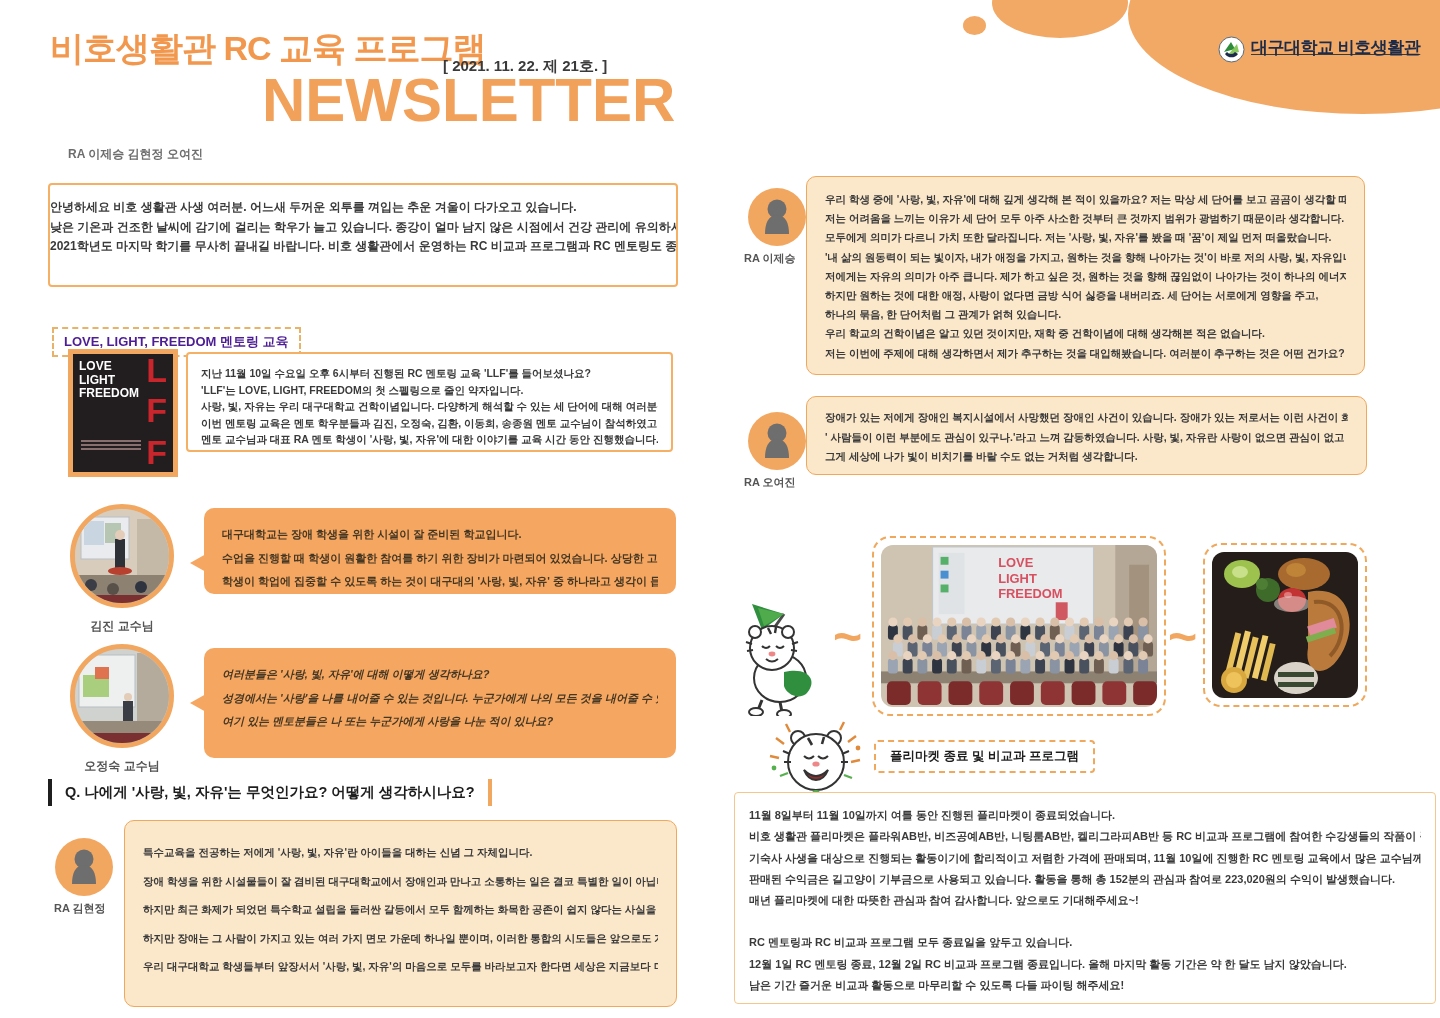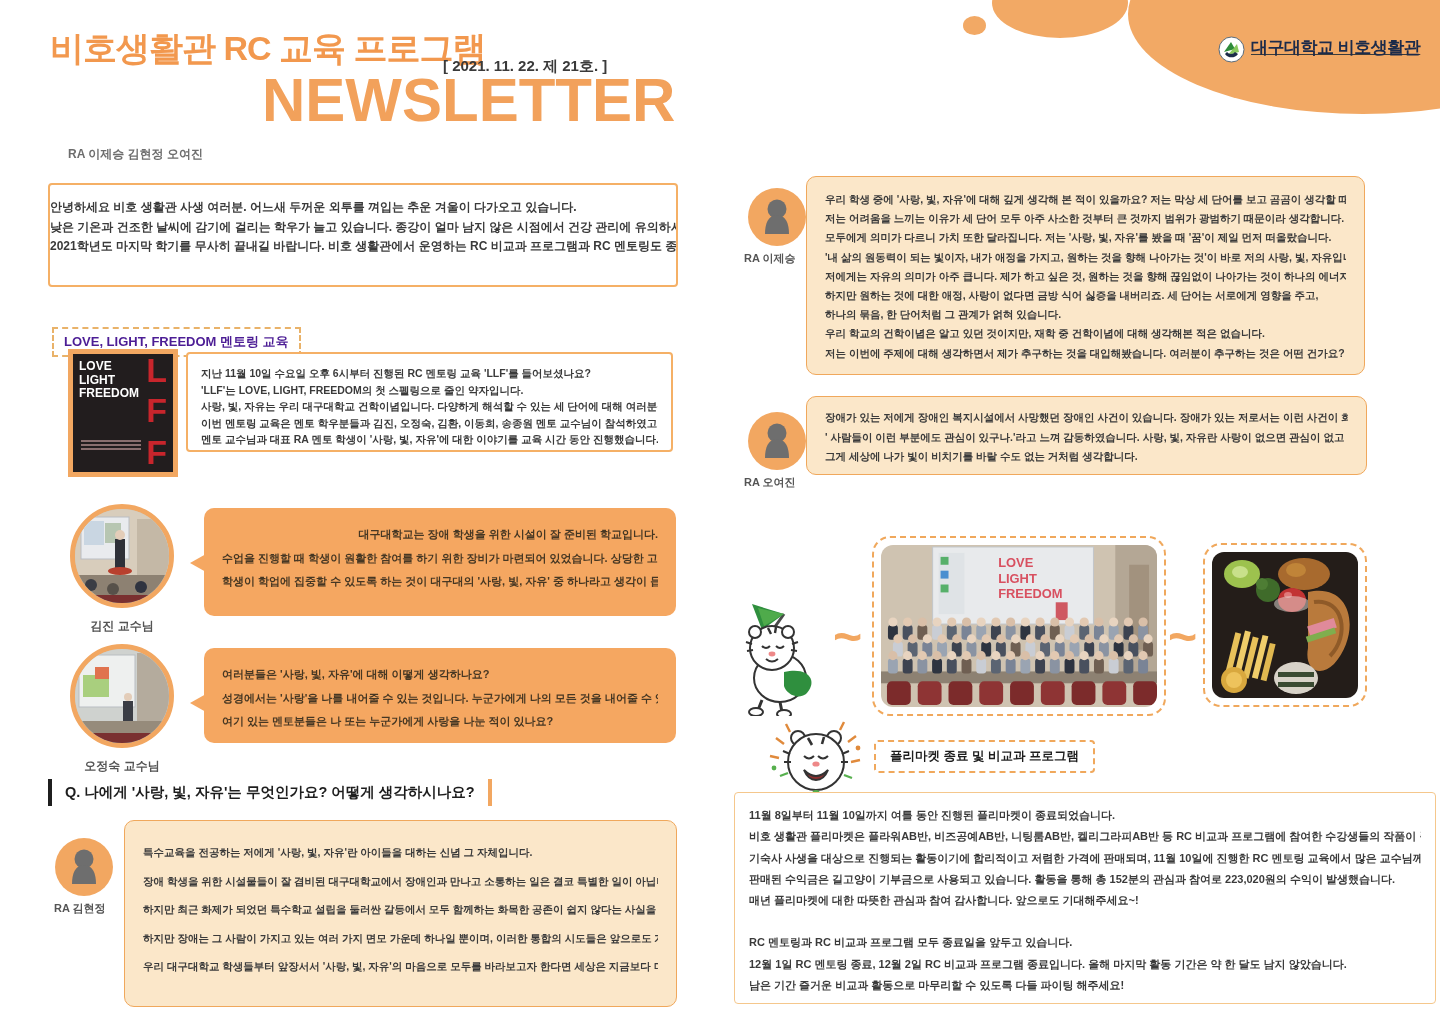--- a/index.html
+++ b/index.html
@@ -50,22 +50,22 @@
   .mentor-box .ln { font-size:10.5px; font-weight:700; color:#3a3a3a; line-height:16.6px; }
 
   
   .photo-circle { position:absolute; width:104px; height:104px; border-radius:50%; border:5px solid #F2A761; overflow:hidden; background:#cfc3b2; }
   .photo-circle svg { display:block; width:100%; height:100%; }
   .circle-label { position:absolute; font-size:12px; font-weight:700; color:#555; width:120px; text-align:center; }
 
   .speech { position:absolute; background:#F5A761; border-radius:10px; padding:15px 18px; }
   .speech:before { content:""; position:absolute; left:-14px; top:46px; border:9px solid transparent; border-right:16px solid #F5A761; border-left:none; }
   .speech .ln { font-size:11px; font-weight:700; color:#463723; line-height:23.5px; }
-  .speech1 { left:204px; top:508px; width:472px; height:108px;text-align:right; }
-  .speech2 { left:204px; top:648px; width:472px; height:95px; }
+  .speech1 { left:204px; top:508px; width:472px; height:86px; }
+  .speech2 { left:204px; top:648px; width:472px; height:110px;font-style:italic; }
 
   
   .q-header { left:48px; top:779px; border-left:4px solid #1f1f1f; border-right:4px solid #F2A761;
               padding:4px 13px; font-size:14.5px; font-weight:800; color:#1d1d1d; white-space:nowrap; }
 
   
   .ra-avatar { position:absolute; width:58px; height:58px; border-radius:50%; background:#F2A761; }
   .ra-avatar svg { display:block; width:100%; height:100%; }
   .ra-label { position:absolute; font-size:11px; font-weight:700; color:#555; white-space:nowrap; }
   .ra-bubble { position:absolute; background:#FBE7C9; border:1.5px solid #F0A85C; border-radius:10px; overflow:hidden; }

